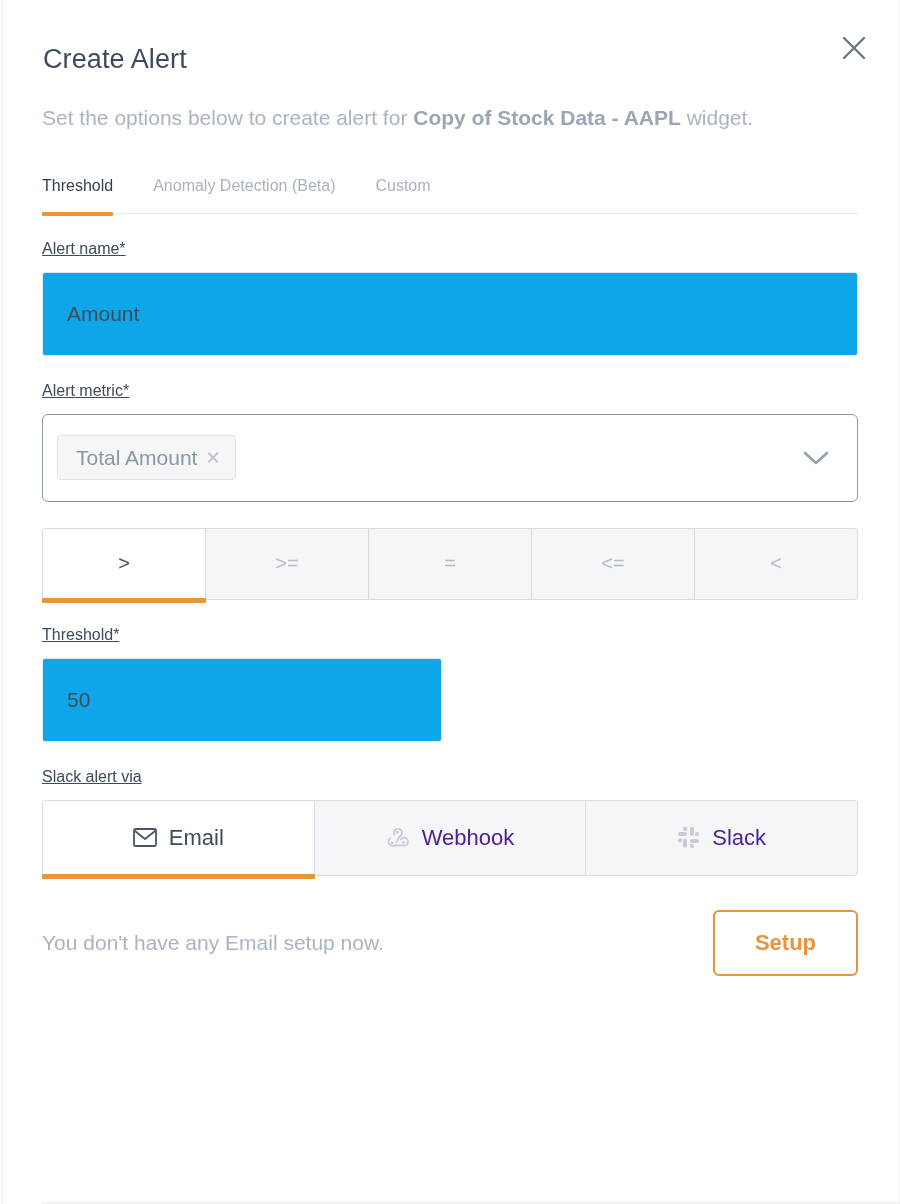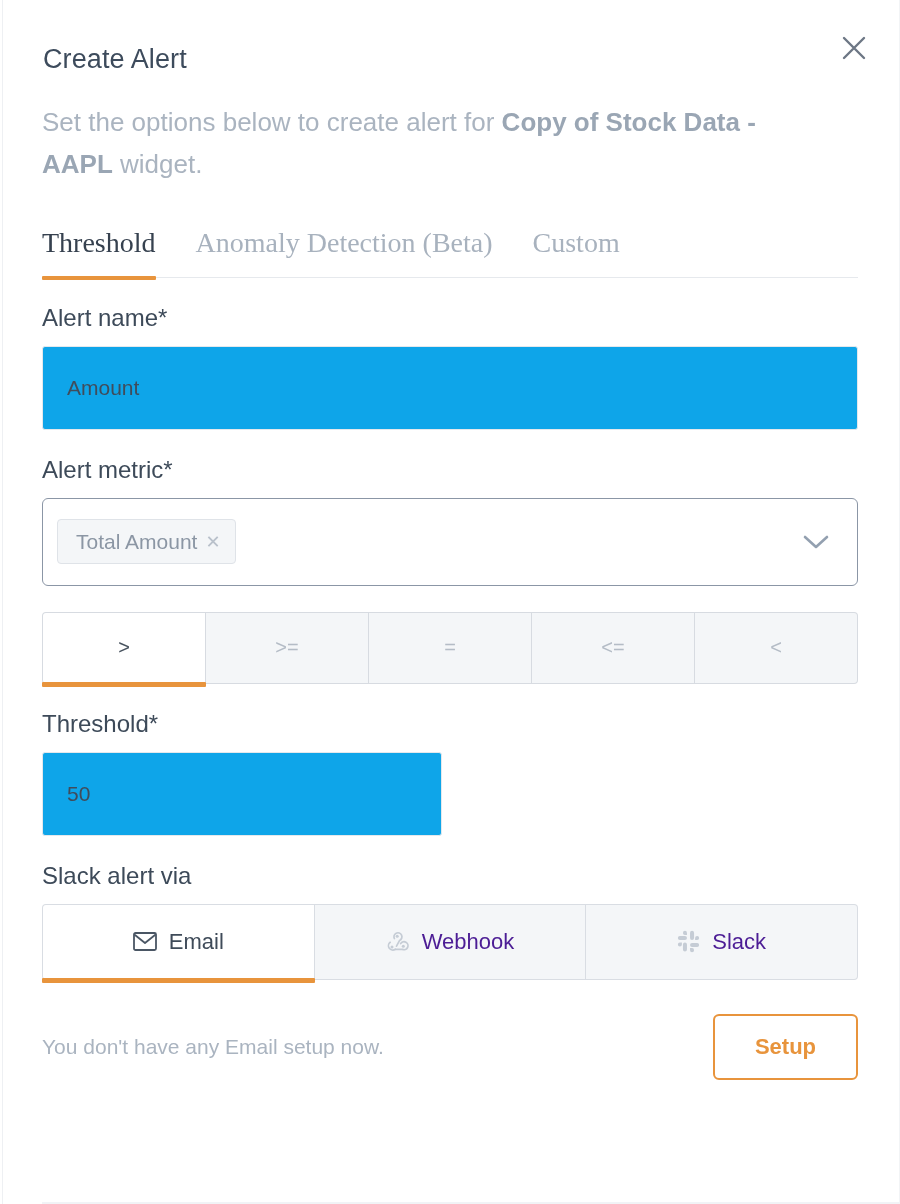--- a/index.html
+++ b/index.html
@@ -64,72 +64,73 @@
     justify-content: center;
     background: none;
     border: none;
     cursor: pointer;
     padding: 0;
   }
   .close-btn svg { display: block; }
 
   .modal-sub {
     margin-top: 26px;
-    font-size: 26px;
+    font-size: 21px;
     line-height: 1.62;
     color: #aab4c0;
     font-weight: 400;
     max-width: 770px;
   }
   .modal-sub .strong {
     font-weight: 700;
     color: #9aa6b4;
   }
 
   
   .tabs {
     margin-top: 42px;
     display: flex;
     align-items: flex-end;
     border-bottom: 1px solid #e6e9ed;
     position: relative;
   }
   .tab {
-    font-size: 28px;
+    font-size: 16px;
     color: #a8b2be;
     padding: 0 0 18px 0;
     margin-right: 40px;
     background: none;
     border: none;
     cursor: pointer;
-    font-family: Liberation Serif, serif;
+    font-family: Liberation Sans, sans-serif;
     position: relative;
     white-space: nowrap;
   }
   .tab:last-child { margin-right: 0; }
   .tab.active {
     color: #36414f;
   }
   .tab.active::after {
     content: "";
     position: absolute;
     left: 0; right: 0;
     bottom: -3px;
     height: 4px;
     background: #e8943c;
     border-radius: 1px;
   }
 
   
   .field { margin-top: 26px; }
   .field-label {
-    font-size: 24px;
+    font-size: 16px;
     color: #3d4a59;
     margin-bottom: 14px;
     display: block;
+    text-decoration: underline;
   }
   .text-input {
     width: 100%;
     height: 84px;
     border: 1px solid #e4e8ec;
     border-radius: 3px;
     padding: 0 24px;
     font-size: 21px;
     font-family: inherit;
     color: #404c5b;

